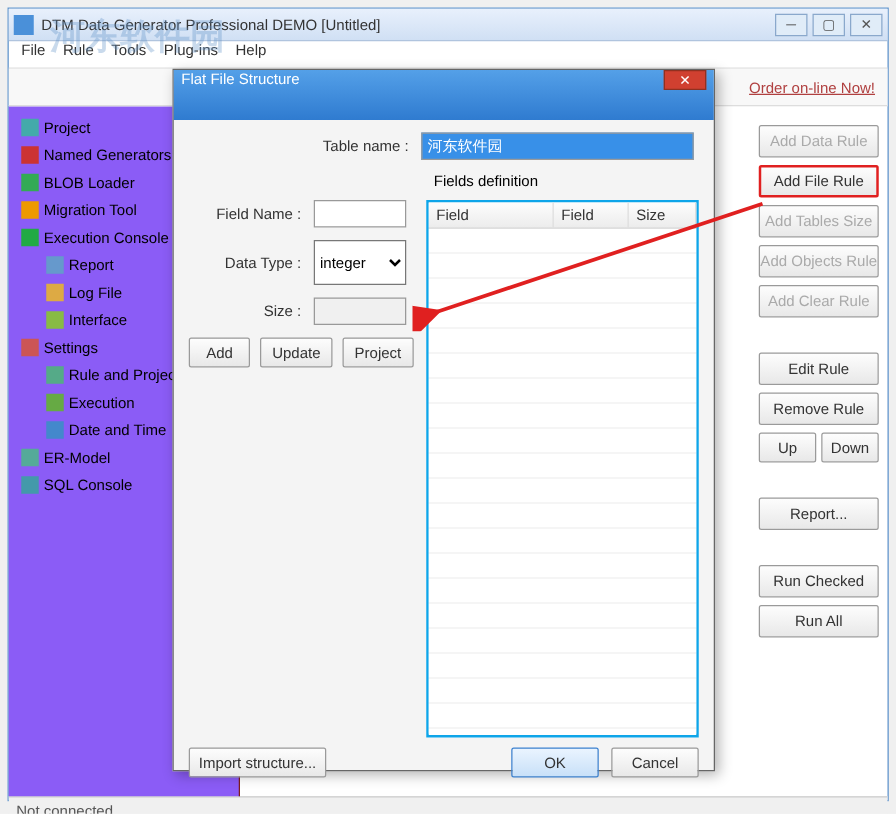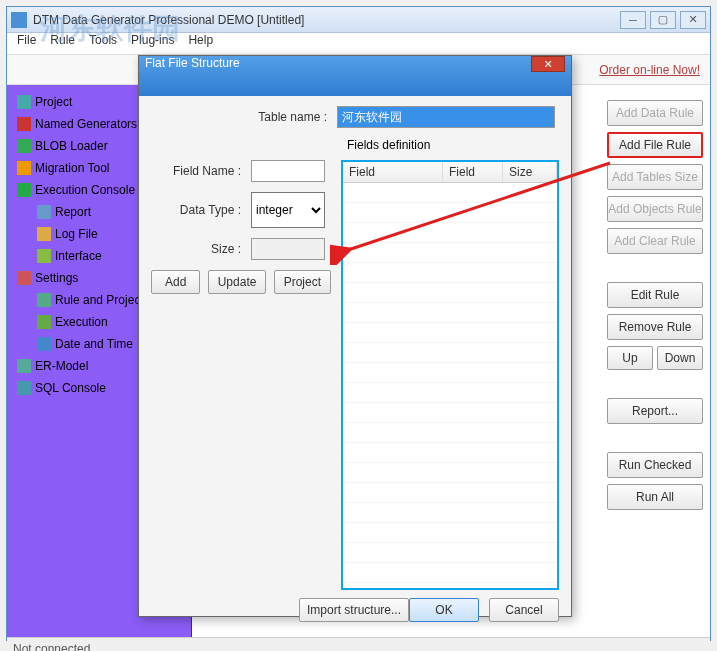--- a/index.html
+++ b/index.html
@@ -38,21 +38,21 @@
 .inp{height:22px;border:1px solid #999;background:#fff;padding:0 4px}
 .inp.selected{background:#3890e8;color:#fff}
 .sel{height:36px;border:1px solid #777;background:#fff;width:90px}
 .fields-area{display:flex;gap:10px;flex:1}
 .left-col{width:180px}
 .tbl{flex:1;border:2px solid #0ea5e9;background:#fff}
 .tbl-head{display:flex;background:linear-gradient(#fdfdfd,#ececec);border-bottom:1px solid #ccc}
 .tbl-head div{padding:3px 6px;border-right:1px solid #ddd;color:#333}
 .tbl-body{height:calc(100% - 22px);background:repeating-linear-gradient(#fff,#fff 19px,#f5f5f5 19px,#f5f5f5 20px)}
 .dlg-btns{display:flex;gap:8px;}
-.dlg-foot{display:flex;justify-content:flex-end;align-items:center;margin-top:8px}
+.dlg-foot{display:flex;justify-content:space-between;align-items:center;margin-top:8px}
 .okcancel{display:flex;gap:10px}
 .okbtn{border:1px solid #3a80d0;background:linear-gradient(#eaf4ff,#c8e0f8)}
 .watermark{position:absolute;left:40px;top:10px;font-size:28px;color:rgba(100,150,200,.35);font-weight:bold;pointer-events:none;z-index:5;font-family:"Microsoft YaHei",sans-serif}
 .arrow{position:absolute;z-index:6;pointer-events:none}
 </style>
 </head>
 <body>
 
 <div class="watermark">河东软件园</div>
 

